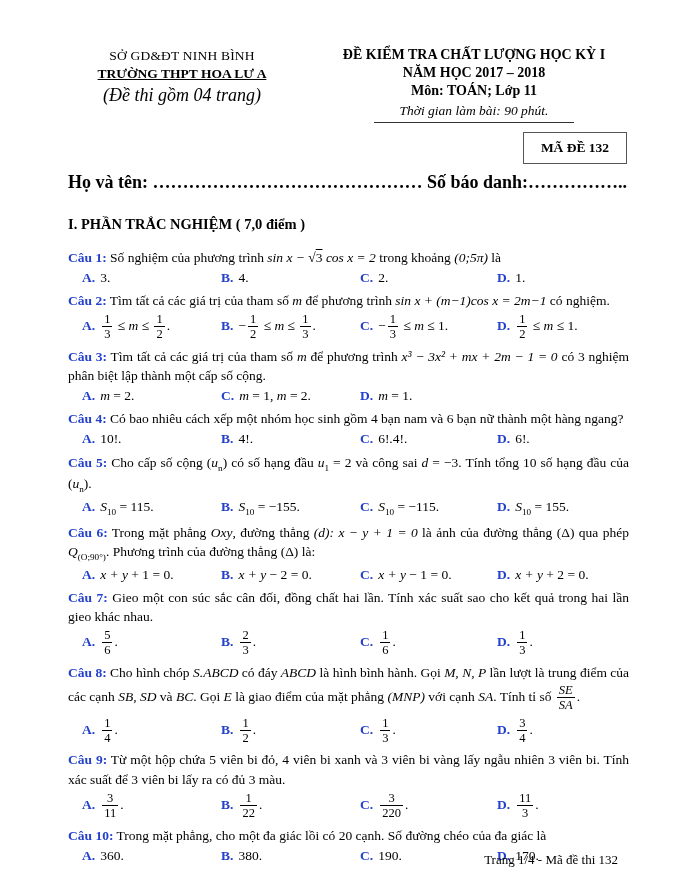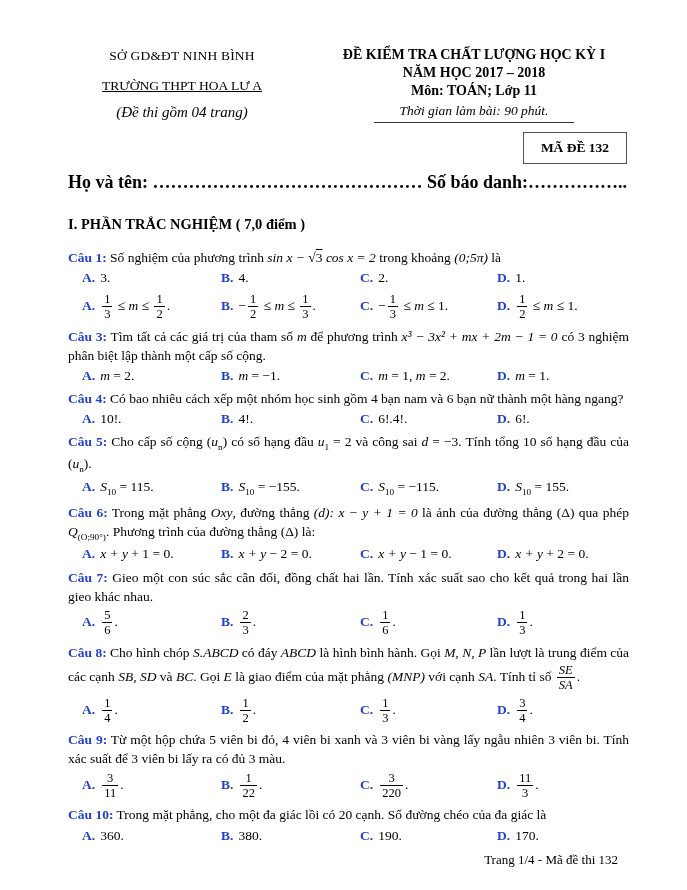--- a/index.html
+++ b/index.html
@@ -6,22 +6,22 @@
   *{ box-sizing:border-box; margin:0; padding:0; }
   html,body{ background:#fff; }
   body{ font-family:"Liberation Serif", serif; color:var(--ink); }
   .page{ position:relative; width:687px; height:890px; background:var(--bg); overflow:hidden; }
   .content{ padding:46px 58px 0 68px; }
 
   
   .head{ display:flex; justify-content:space-between; align-items:flex-start; }
   .head-left{ width:228px; text-align:center; padding-top:2px; }
   .dept{ font-size:13.5px; letter-spacing:.2px; }
-  .school{ font-size:13.5px; font-weight:normal; text-decoration:underline; margin-top:14px; }
-  .note{ font-size:15px; font-style:italic; margin-top:10px; }
+  .school{ font-size:13.5px; font-weight:bold; text-decoration:underline; margin-top:2px; }
+  .note{ font-size:18px; font-style:italic; margin-top:3px; }
   .head-right{ width:310px; text-align:center; }
   .title1,.title2,.title3{ font-weight:bold; font-size:14px; line-height:1.3; }
   .duration{ font-size:13.5px; font-style:italic; display:inline-block; border-bottom:1.5px solid #333; padding:0 26px 3px; margin-top:1px; }
 
   .code-box{ width:104px; border:1px solid #555; text-align:center; font-weight:bold;
              font-size:13.5px; padding:7px 0; margin:9px 2px 0 auto; }
 
   .student-line{ font-weight:bold; font-size:18px; margin-top:8px; }
 
   .section-title{ font-weight:bold; font-size:14.5px; margin-top:23px; }
@@ -93,20 +93,21 @@
     <span class="opt-letter">C.</span><span class="opt-text">2.</span>
   </div>
 
   <div class="option">
     <span class="opt-letter">D.</span><span class="opt-text">1.</span>
   </div>
 </div>
   </div>
 
   <div class="question">
+    <p class="q-body"><span class="q-label">Câu 2:</span><span class="q-text"> Tìm tất cả các giá trị của tham số <span class="math">m</span> để phương trình <span class="math">sin x + (m−1)cos x = 2m−1</span> có nghiệm.</span></p>
     <div class="options">
   <div class="option">
     <span class="opt-letter">A.</span><span class="opt-text"><span class="frac">
                   <span class="num">1</span>
                   <span class="den">3</span>
                 </span> ≤ <span class="math">m</span> ≤ <span class="frac">
                   <span class="num">1</span>
                   <span class="den">2</span>
                 </span>.</span>
   </div>
@@ -137,23 +138,20 @@
 </div>
   </div>
 
   <div class="question">
     <p class="q-body"><span class="q-label">Câu 3:</span><span class="q-text"> Tìm tất cả các giá trị của tham số <span class="math">m</span> để phương trình <span class="math">x³ − 3x² + mx + 2m − 1 = 0</span> có 3 nghiệm phân biệt lập thành một cấp số cộng.</span></p>
     <div class="options">
   <div class="option">
     <span class="opt-letter">A.</span><span class="opt-text"><span class="math">m</span> = 2.</span>
   </div>
 
-  <div class="option">
-    <span class="opt-letter">B.</span><span class="opt-text"><span class="math">m</span> = −1.</span>
-  </div>
 
   <div class="option">
     <span class="opt-letter">C.</span><span class="opt-text"><span class="math">m</span> = 1, <span class="math">m</span> = 2.</span>
   </div>
 
   <div class="option">
     <span class="opt-letter">D.</span><span class="opt-text"><span class="math">m</span> = 1.</span>
   </div>
 </div>
   </div>

